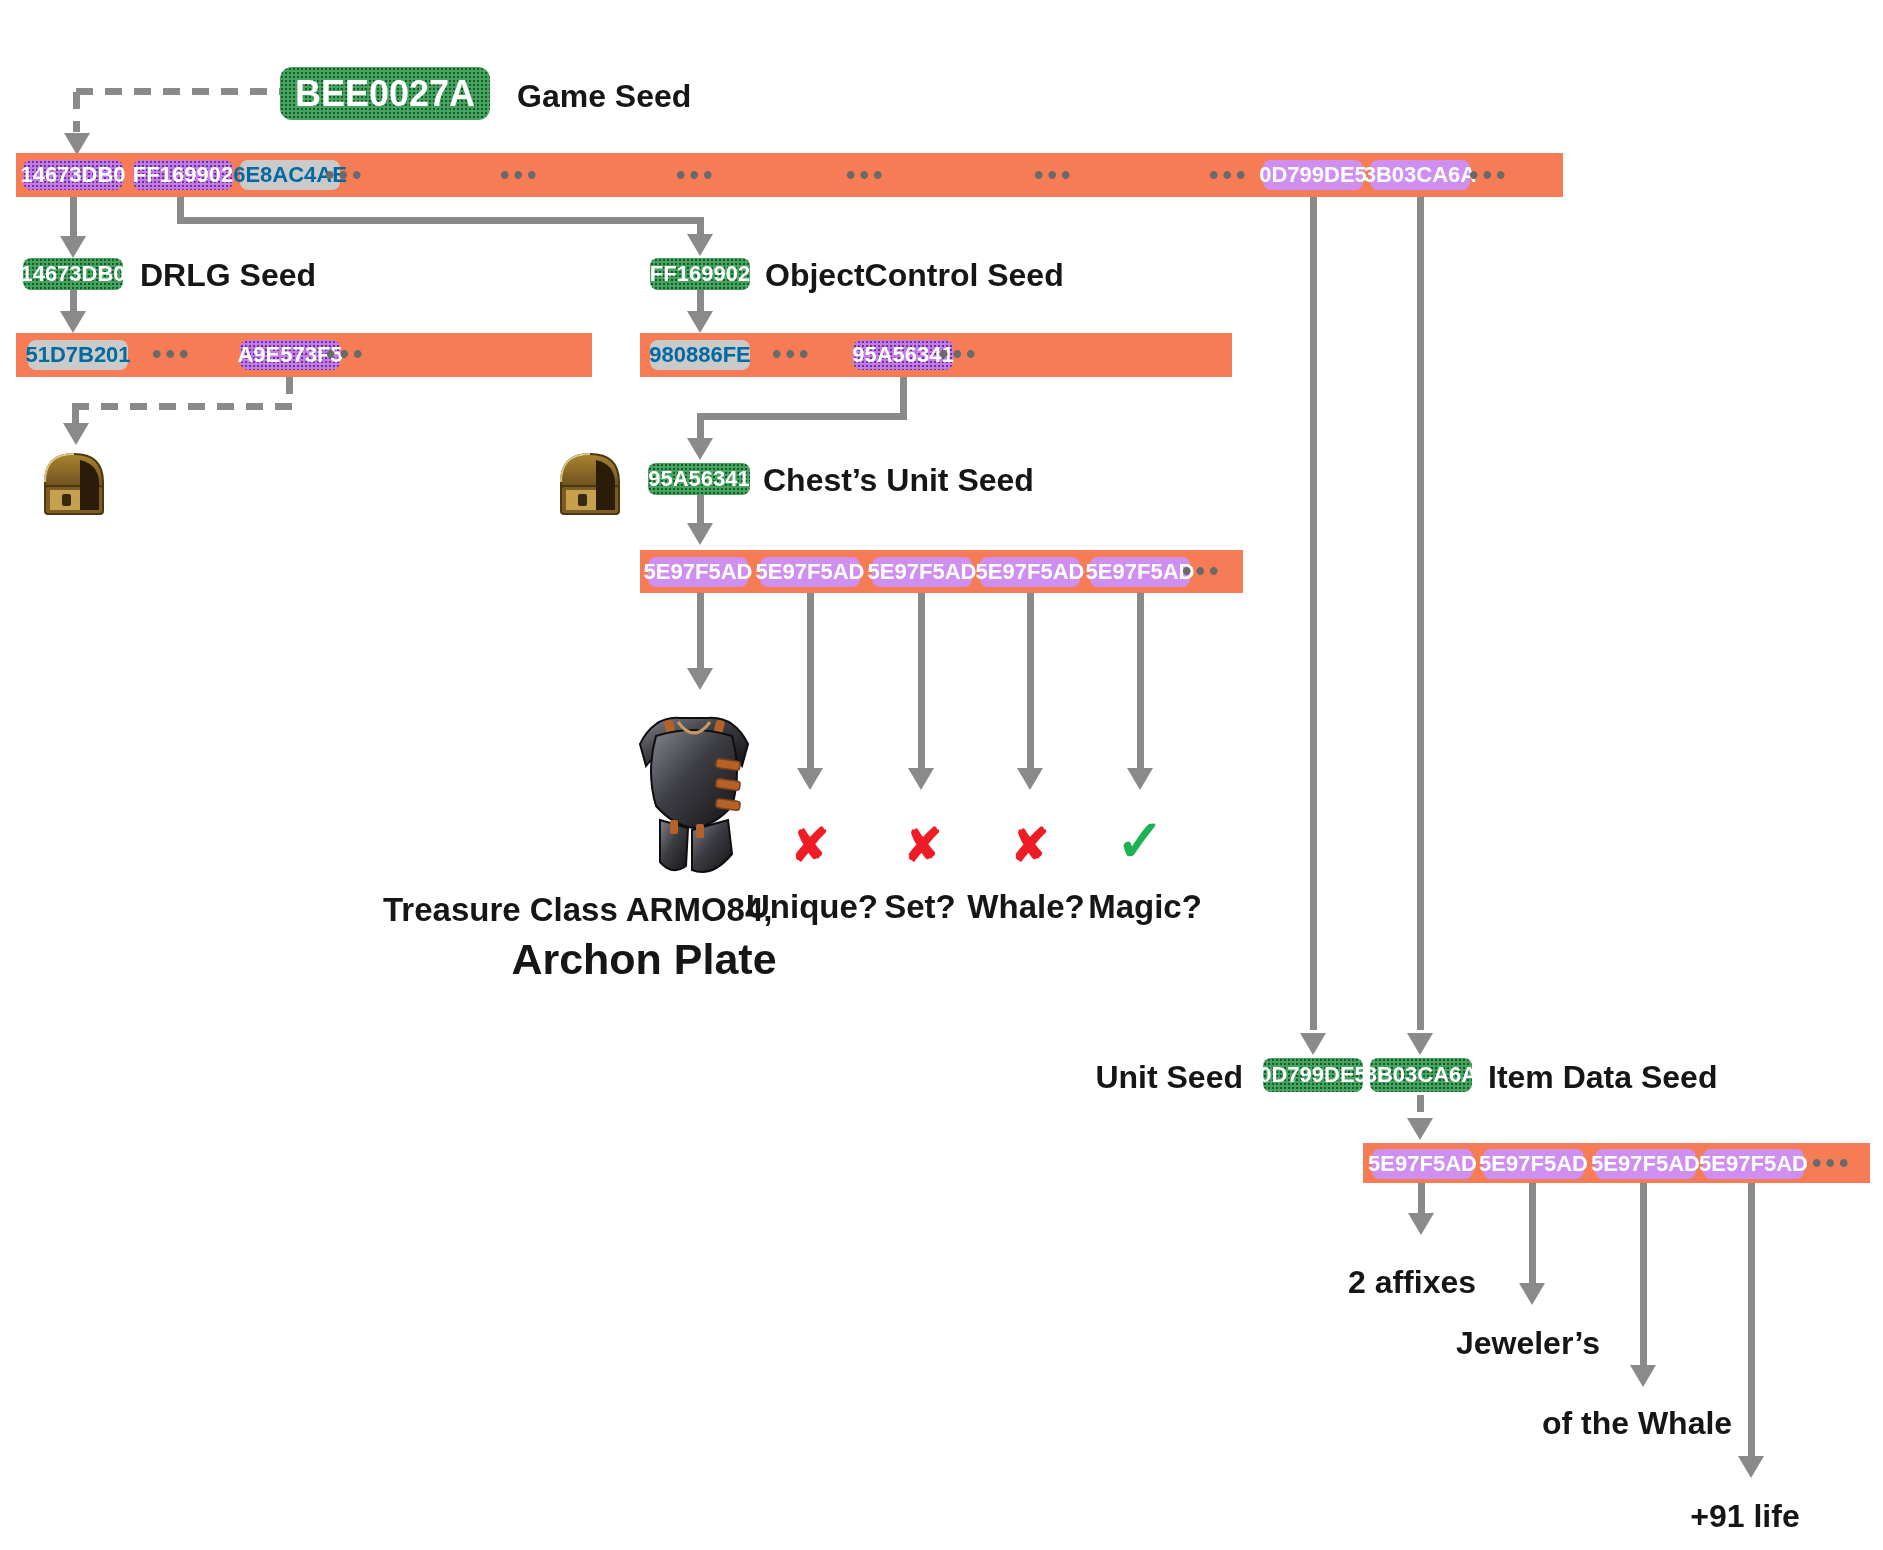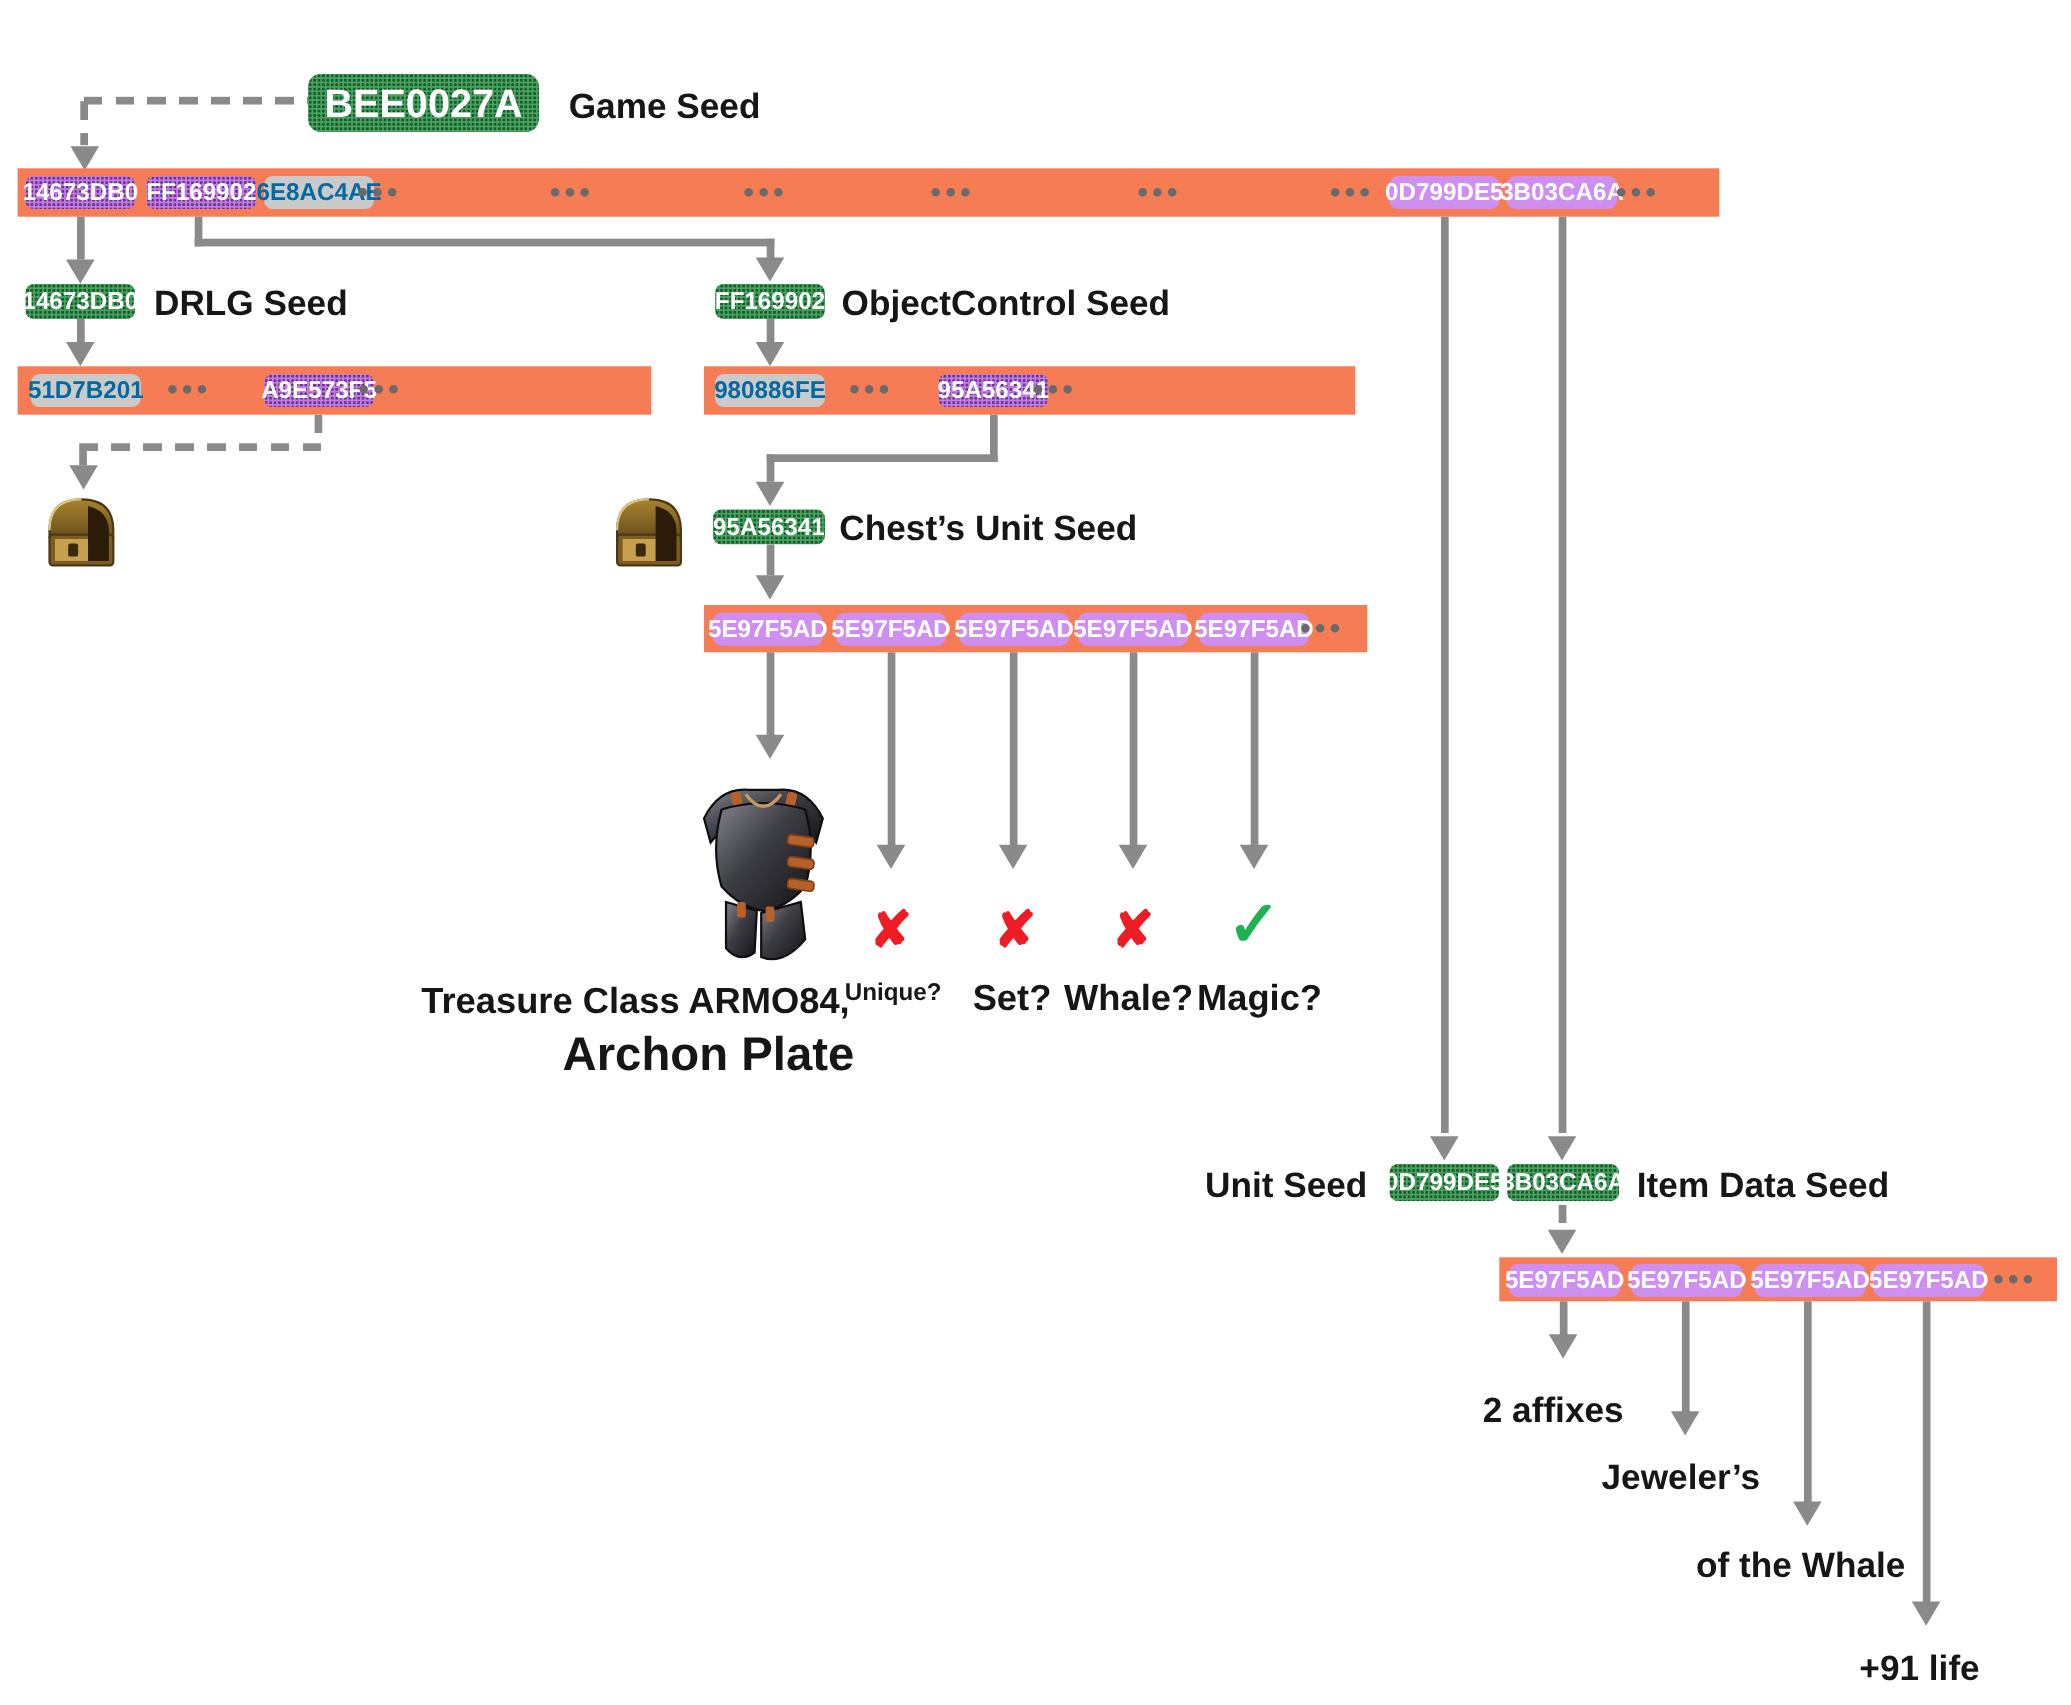--- a/index.html
+++ b/index.html
@@ -188,21 +188,21 @@
   </svg>
 
   <div class="lbl ctr" style="left:383px;top:893px;width:360px;font-size:33px;">Treasure Class ARMO84,</div>
   <div class="lbl ctr" style="left:494px;top:937px;width:300px;font-size:43px;">Archon Plate</div>
 
   <div class="cross" style="left:778px;top:822px;">✘</div>
   <div class="cross" style="left:891px;top:822px;">✘</div>
   <div class="cross" style="left:998px;top:822px;">✘</div>
   <div class="check" style="left:1106px;top:812px;">✓</div>
 
-  <div class="lbl ctr" style="left:732px;top:890px;width:160px;font-size:22px;">Unique?</div>
+  <div class="lbl ctr" style="left:732px;top:890px;width:160px;font-size:33px;">Unique?</div>
   <div class="lbl ctr" style="left:840px;top:890px;width:160px;font-size:33px;">Set?</div>
   <div class="lbl ctr" style="left:946px;top:890px;width:160px;font-size:33px;">Whale?</div>
   <div class="lbl ctr" style="left:1065px;top:890px;width:160px;font-size:33px;">Magic?</div>
 
   <div class="vline" style="left:1310px;top:197px;height:833px;"></div>
   <div class="ah" style="left:1300px;top:1033px;"></div>
   <div class="vline" style="left:1417px;top:197px;height:833px;"></div>
   <div class="ah" style="left:1407px;top:1033px;"></div>
 
   <div class="lbl" style="left:1080px;top:1061px;width:163px;text-align:right;">Unit Seed</div>

